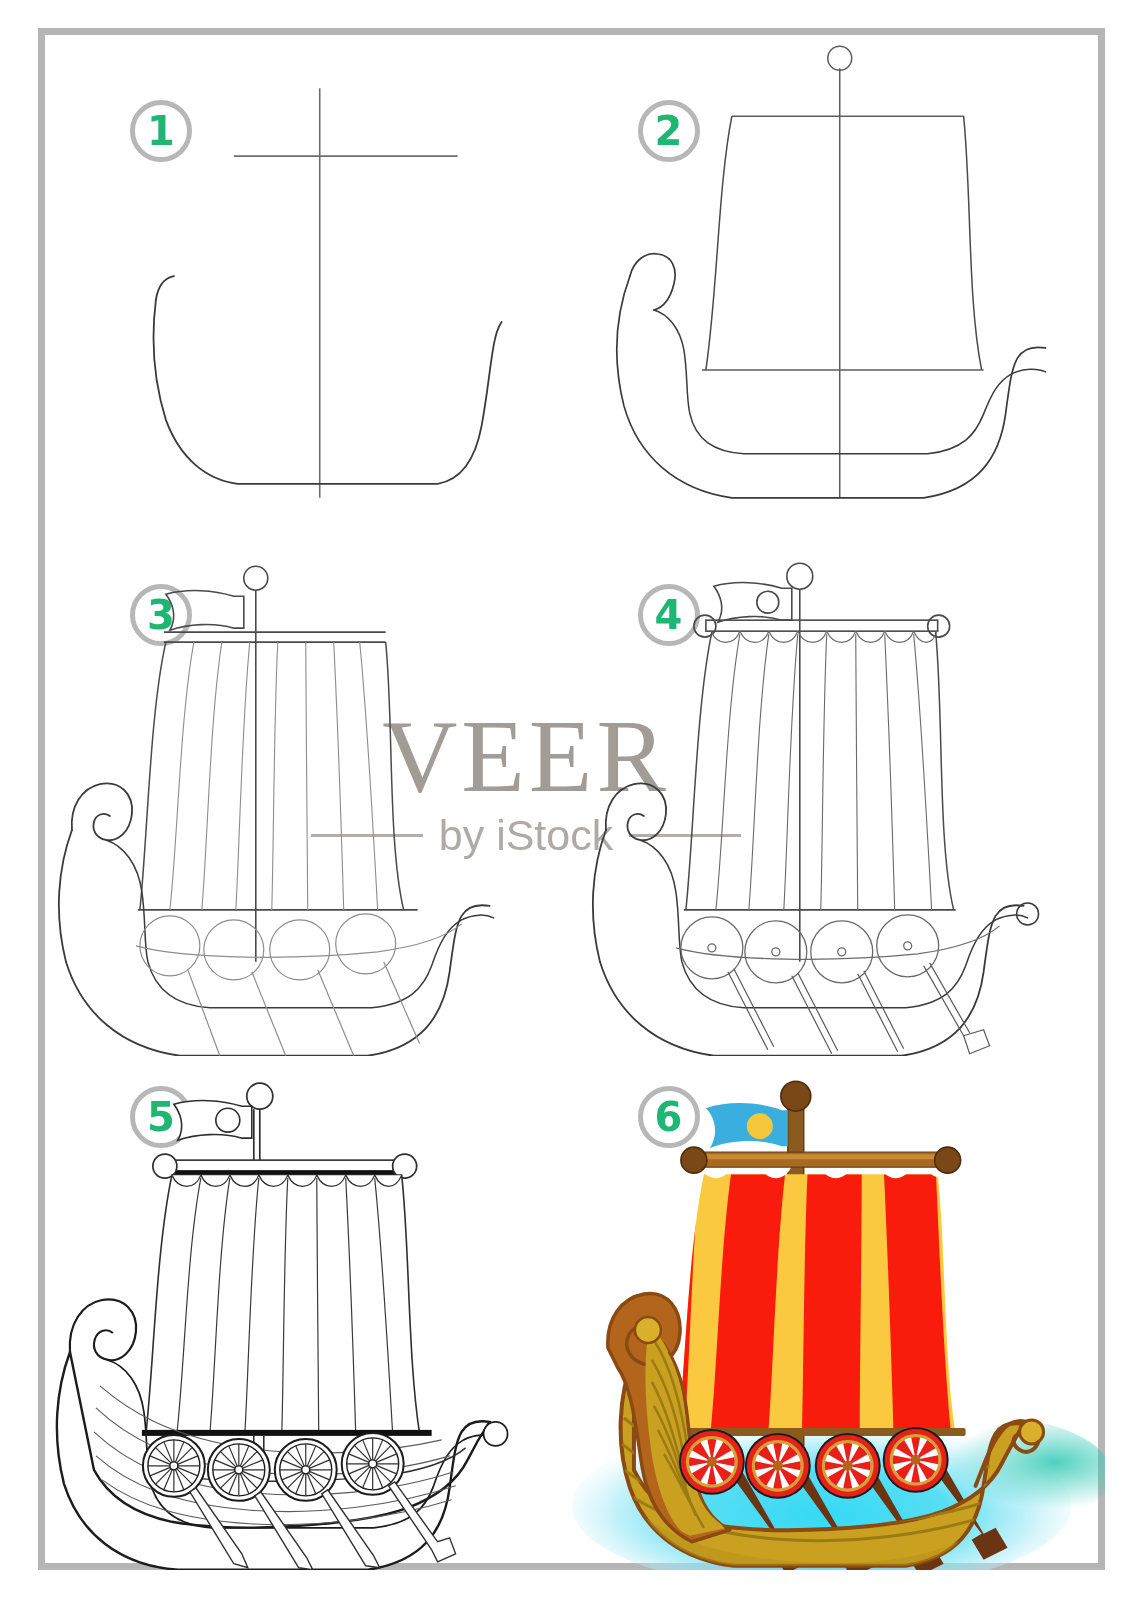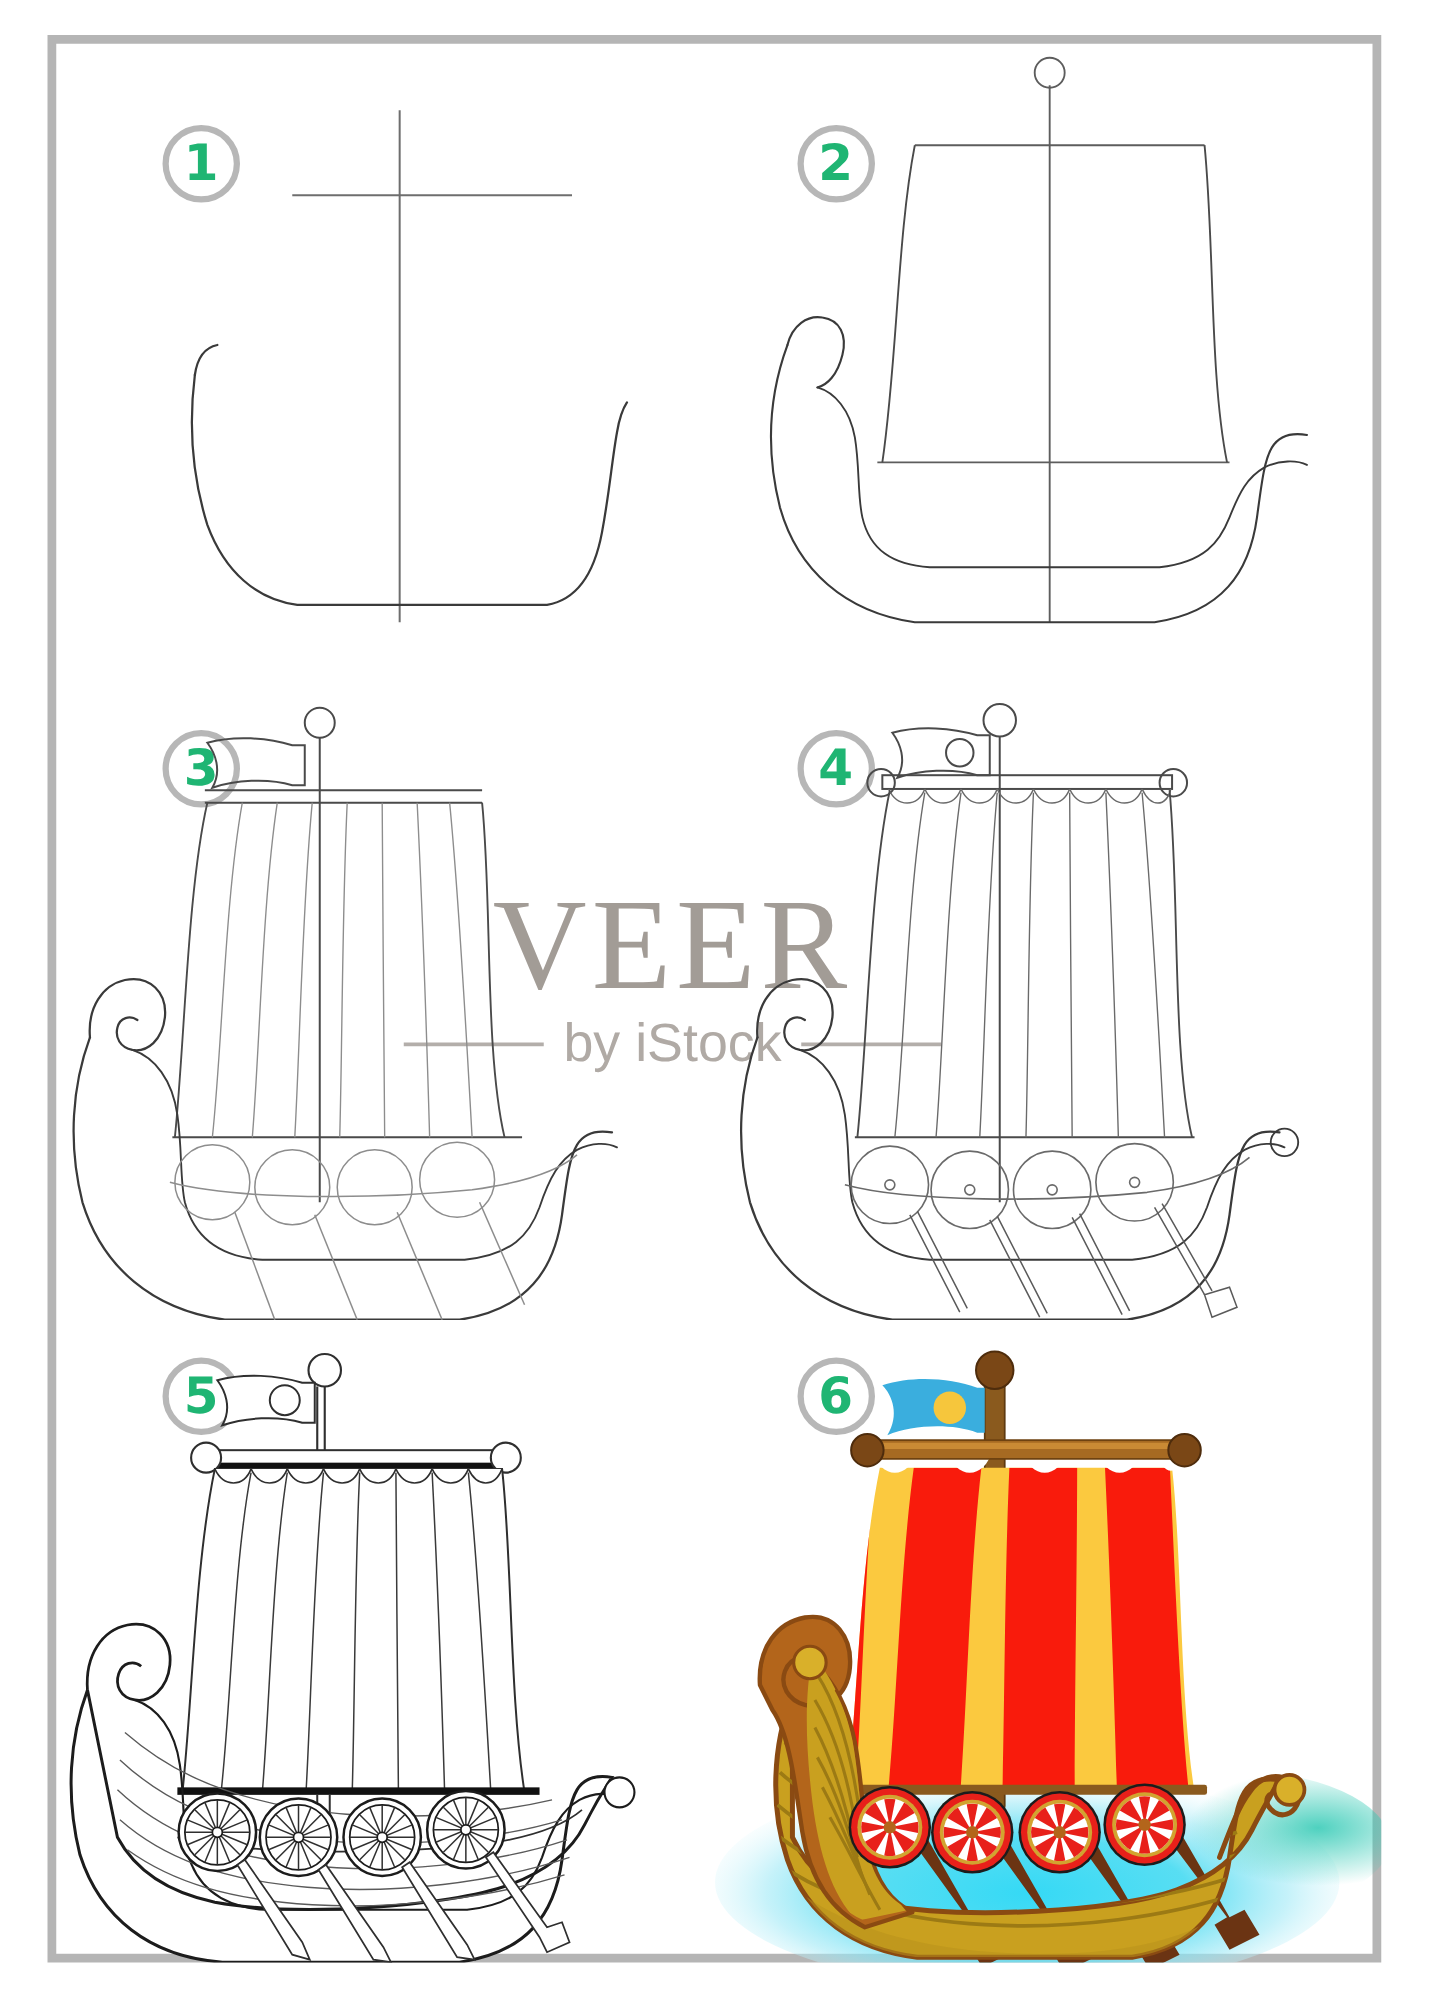--- a/index.html
+++ b/index.html
@@ -19,21 +19,21 @@
   .badge{position:absolute;width:62px;height:62px;border-radius:50%;
          border:5px solid #b7b7b7;box-sizing:border-box;
          display:flex;align-items:center;justify-content:center;
          color:#1fb573;font-size:40px;font-weight:bold;line-height:1;
          font-family:"DejaVu Sans",sans-serif;}
 
   .art{position:absolute;left:0;top:0;width:100%;height:100%;}
   .art svg{width:100%;height:100%;display:block;}
 
   
-  #watermark{position:absolute;left:12px;top:690px;width:1052px;height:180px;
+  #watermark{position:absolute;left:0;top:690px;width:1052px;height:180px;
              pointer-events:none;display:flex;flex-direction:column;
              align-items:center;justify-content:center;}
   #wm-veer{font-family:"Liberation Serif",serif;font-size:104px;color:#9b948e;
            letter-spacing:4px;line-height:1;opacity:.92;}
   #wm-sub{display:flex;align-items:center;gap:16px;margin-top:6px;}
   #wm-sub .ln{width:112px;height:3px;background:#b3aeaa;}
   #wm-istock{font-family:"Liberation Sans",sans-serif;font-size:43px;color:#b0aaa5;line-height:1;}
 </style>
 </head>
 <body>

